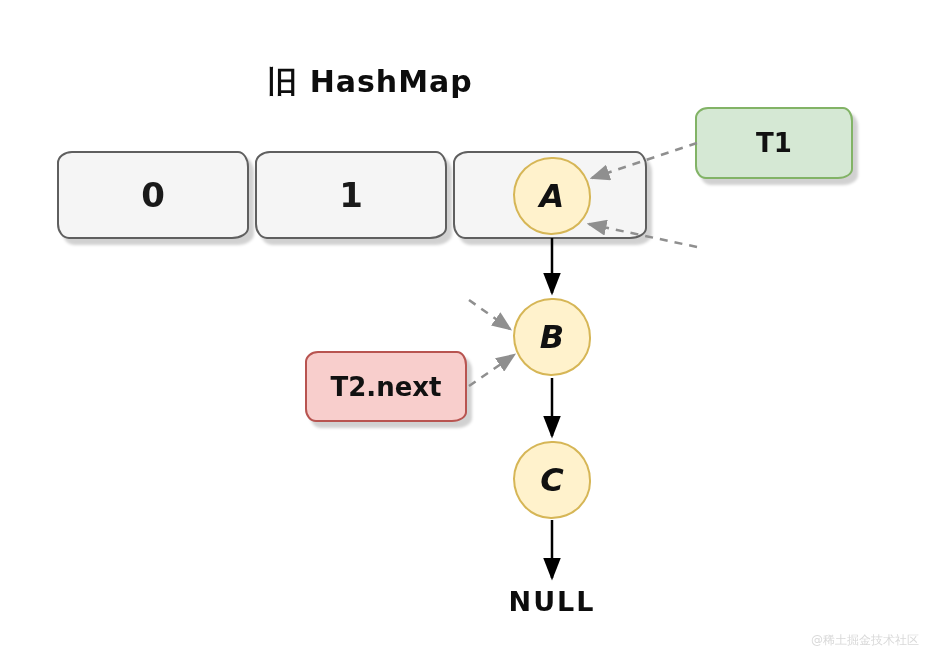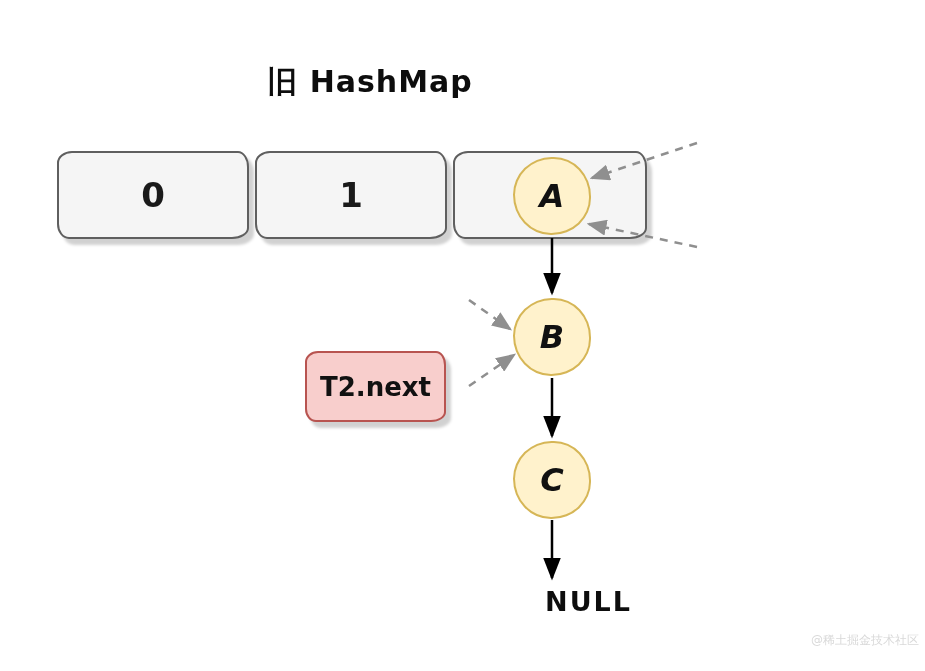--- a/index.html
+++ b/index.html
@@ -76,21 +76,21 @@
   }
   .refbox.red {
     background: var(--red-fill, #f8cecc);
     border-color: var(--red-stroke, #b85450);
   }
   .terminal {
     position: absolute;
     left: 472px;
     top: 586px;
     width: 160px;
-    text-align: right;
+    text-align: center;
     font-size: 27px;
     font-weight: bold;
     color: #0d0d0d;
     letter-spacing: 2px;
   }
   .watermark {
     position: absolute;
     right: 6px;
     top: 632px;
     font-size: 12px;
@@ -123,21 +123,24 @@
   <div class="node" style="left:513px; top:157px;">
     <span>A</span>
   </div>
   <div class="node" style="left:513px; top:298px;">
     <span>B</span>
   </div>
   <div class="node" style="left:513px; top:441px;">
     <span>C</span>
   </div>
 
-  <div class="refbox red" style="left:305px; top:351px; width:141px; height:71px;">
+  <div class="refbox green" style="left:695px; top:107px; width:158px; height:72px;">
+    <span>T1</span>
+  </div>
+  <div class="refbox red" style="left:305px; top:351px; width:162px; height:71px;">
     <span>T2.next</span>
   </div>
 
   <svg class="arrows" width="925" height="671" viewBox="0 0 925 671">
     <defs>
       <marker id="arrowSolid" markerWidth="9" markerHeight="7" refX="8" refY="3.5" orient="auto">
         <path d="M0,0 L9,3.5 L0,7 z" style="fill:var(--arrow-solid,#000000);"></path>
       </marker>
       <marker id="arrowDashed" markerWidth="8" markerHeight="6.5" refX="7" refY="3.25" orient="auto">
         <path d="M0,0 L8,3.25 L0,6.5 z" style="fill:var(--arrow-dashed,#8f8f8f);"></path>

